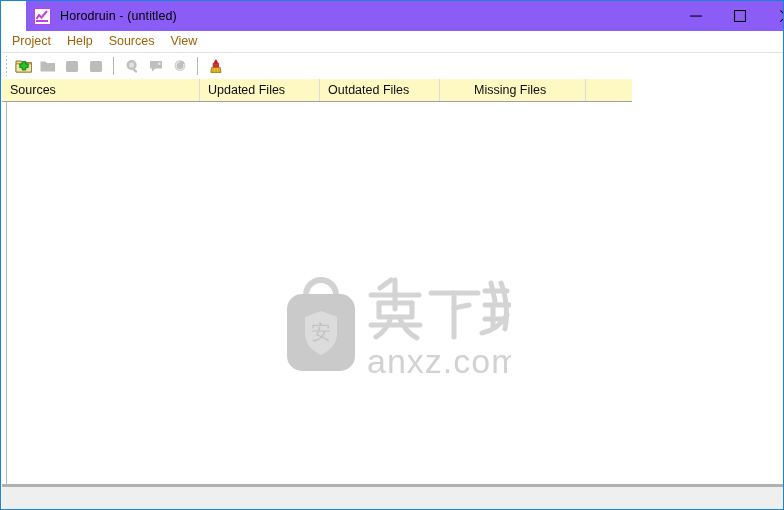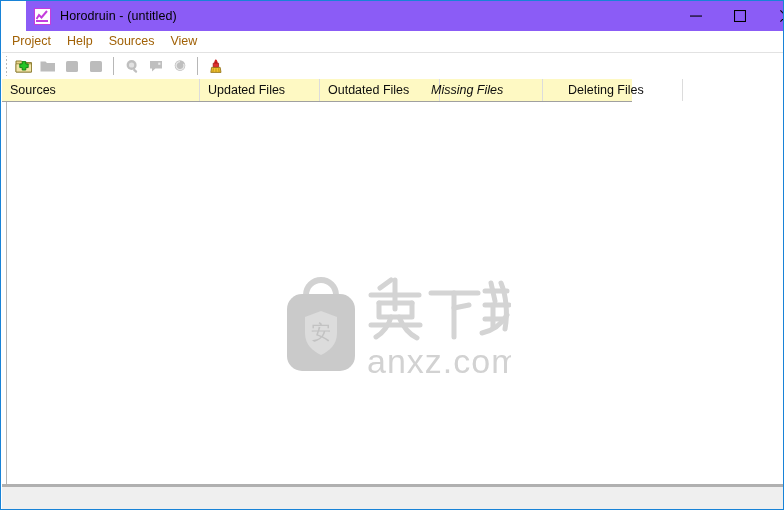--- a/index.html
+++ b/index.html
@@ -311,22 +311,21 @@
       </svg>
     </div>
   </div>
 
   <div id="listview">
 
     <div id="list-header">
       <div class="col" style="left:0px;   width:198px;">Sources</div>
       <div class="col" style="left:318px; width:120px;">Outdated Files</div>
       <div class="col" style="left:198px; width:120px;">Updated Files</div>
-      <div class="col" style="left:421px; width:120px;font-style:italic;">Missing Files</div>
-      <div class="col" style="left:558px; width:123px;">Deleting Files</div>
+      <div class="col" style="left:464px; width:120px;">Missing Files</div>
       <div class="col" style="left:681px; width:100px; border-right:none;"></div>
     </div>
 
     <div id="list-body">
       <div id="left-rail"></div>
     </div>
 
     <div id="watermark">
       <svg width="232" height="104" viewBox="0 0 232 104">
 

